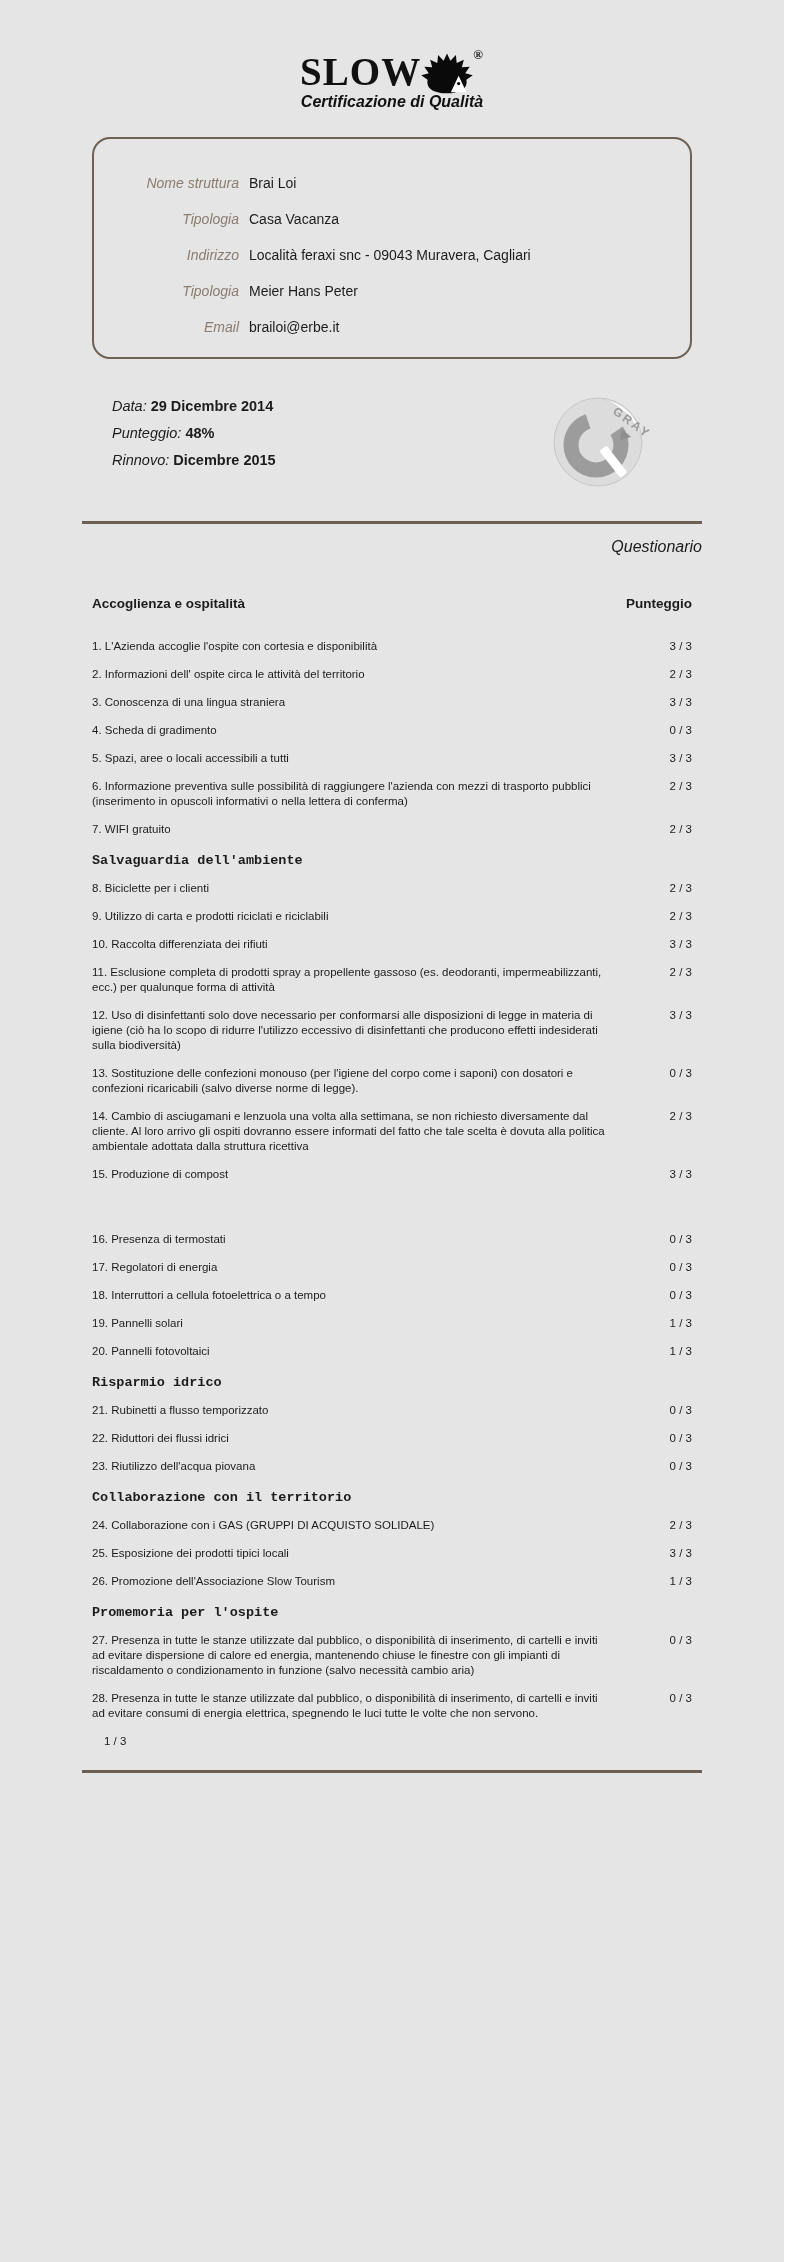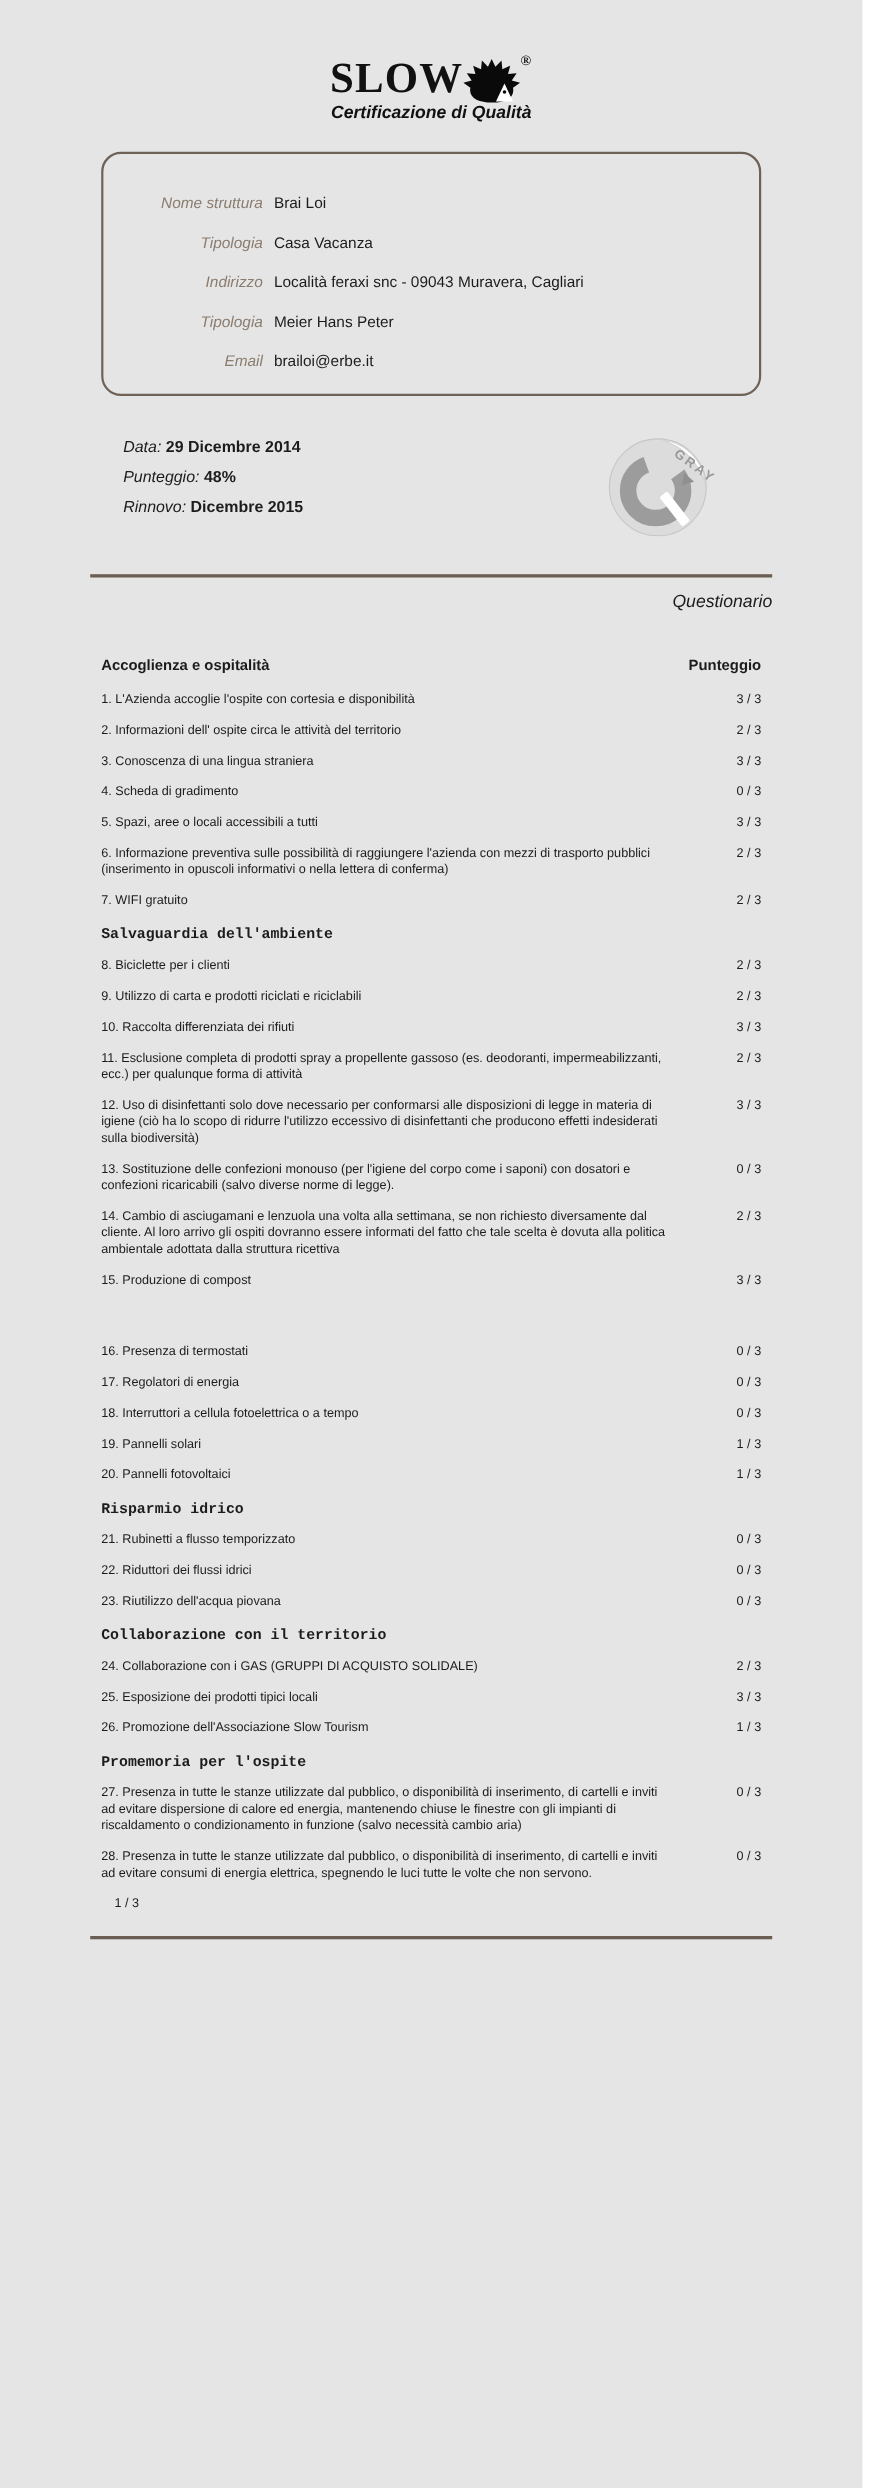--- a/index.html
+++ b/index.html
@@ -28,21 +28,21 @@
   .meta-value { font-weight:700; }
   .badge { position:absolute; right:52px; top:-6px; width:100px; height:100px; }
 
   .rule { height:3px; background:#6b5f54; border:none; margin:30px 0 0 0; }
   .rule-bottom { margin-top:21px; }
 
   .q-title { text-align:right; font-style:italic; font-weight:400; font-size:16px; margin:14px 0 0 0; }
 
   .q-headrow { display:flex; justify-content:space-between; padding:0 10px; margin-top:40px;
                font-size:13.5px; font-weight:700; }
-  .q-headrow + .q-row { margin-top:17px; }
+  .q-headrow + .q-row { margin-top:28px; }
   .q-section { font-size:13.5px; font-weight:700; padding:0 10px; margin:16px 0 0 0;font-family:Liberation Mono, monospace; }
   .q-row { display:flex; justify-content:space-between; align-items:flex-start; padding:0 10px; margin-top:13px; }
   .q-text { font-size:11.5px; line-height:15px; max-width:515px; }
   .q-score { font-size:11.5px; line-height:15px; white-space:nowrap; margin-left:12px; }
   .page-gap { margin-top:50px; }
 </style>
 </head>
 <body>
 
 <div class="page">

